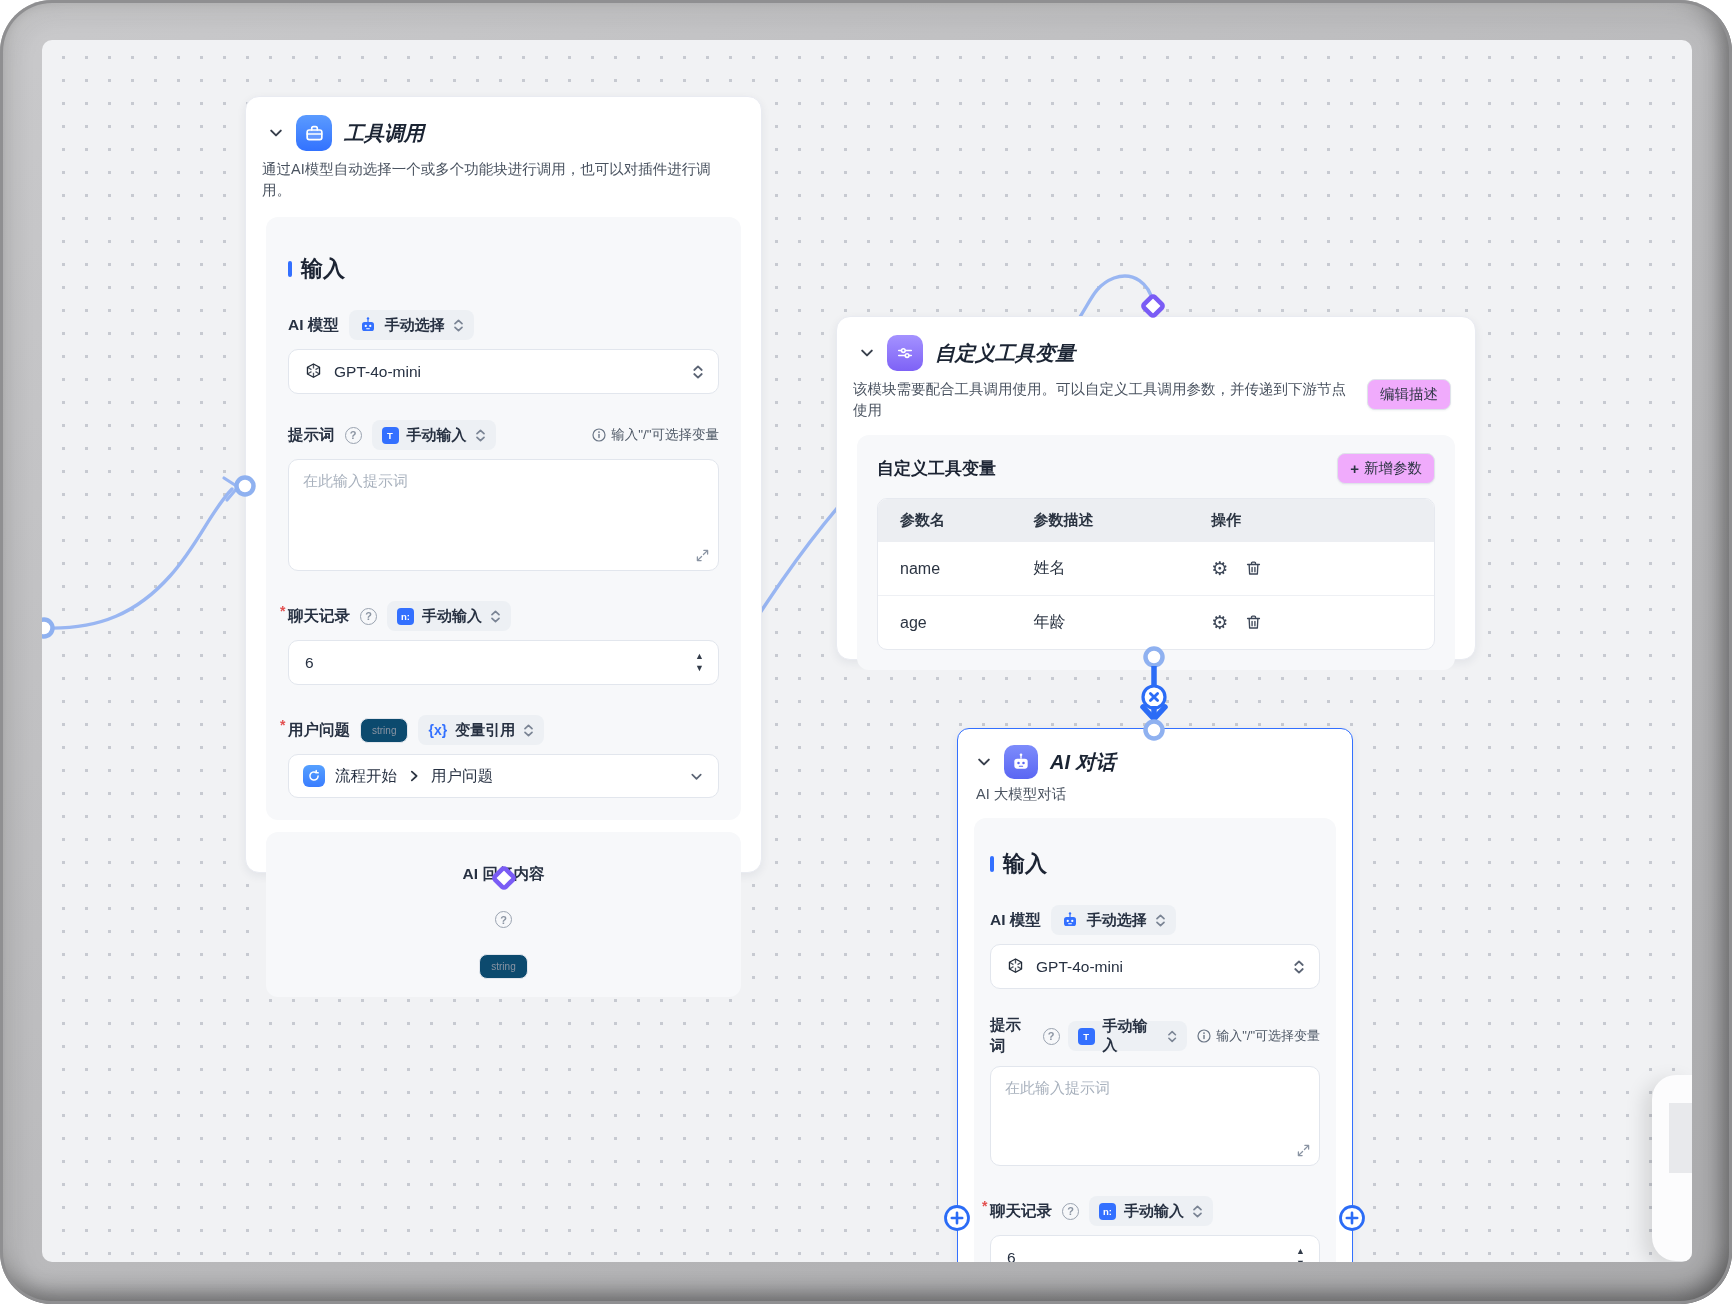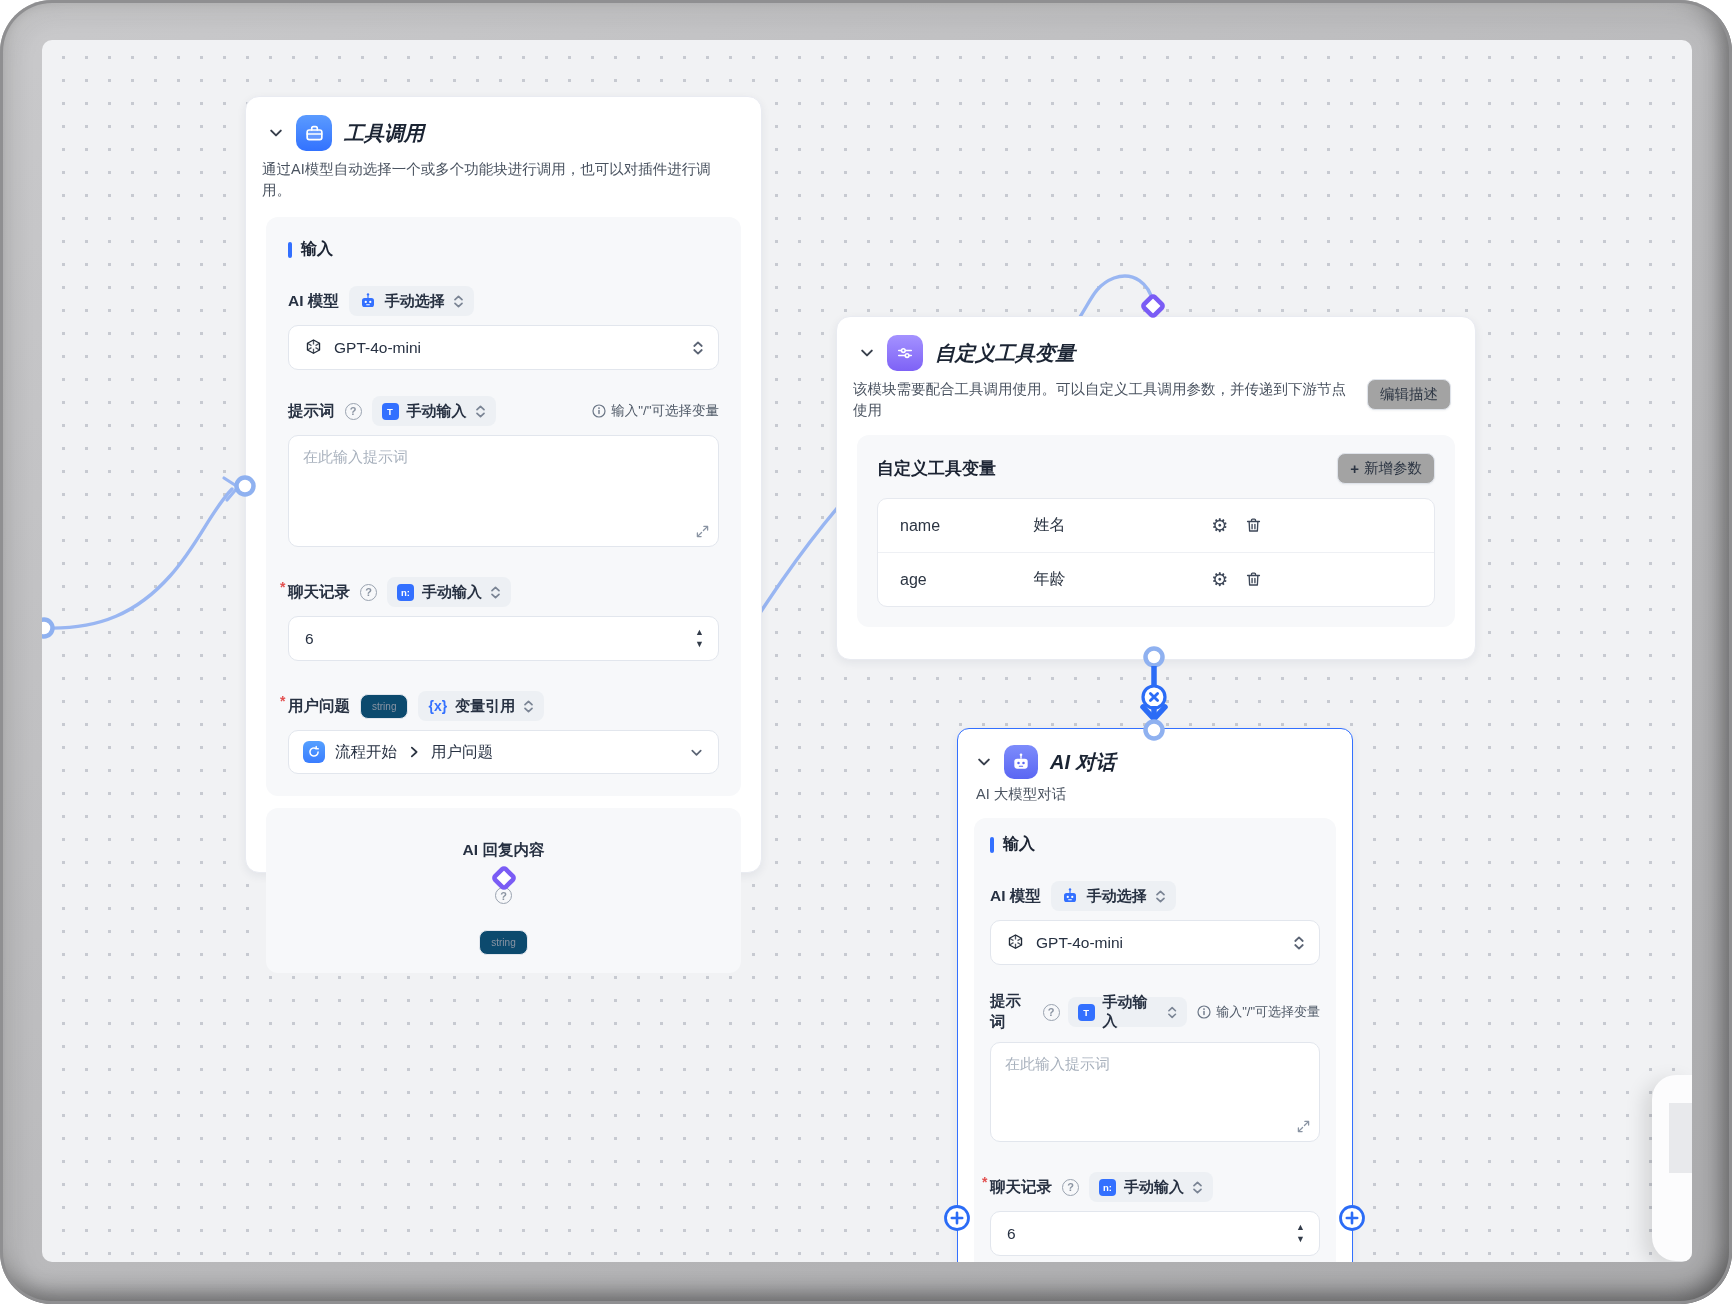--- a/index.html
+++ b/index.html
@@ -27,21 +27,21 @@
   .ic-tool{background:linear-gradient(180deg,#5b9bff,#3272ff);}
   .ic-vars{background:linear-gradient(180deg,#a492ff,#7e62f6);}
   .ic-chat{background:linear-gradient(180deg,#7d8cfb,#5a66f3);}
   .ntitle{font-size:20px;font-weight:700;color:#1b2433;font-style:italic;}
   .ndesc{padding:8px 24px 0 16px;font-size:14.5px;color:#4a5360;line-height:21px;}
   .descrow{display:flex;align-items:flex-start;gap:8px;}
   .panel{margin:16px 20px 0 20px;background:#f7f8fa;border-radius:12px;padding:22px;}
   #n2 .panel{margin:14px 20px 0 20px;padding:18px 20px 20px;}
   #n3 .panel{margin:14px 16px 0 16px;padding:16px;flex:1 1 auto;}
   .panel.out{padding:18px 22px;margin-top:12px;}
-  .sec{display:flex;align-items:center;gap:9px;font-size:16px;font-weight:700;color:#1c2433;}
+  .sec{display:flex;align-items:center;gap:9px;font-size:22px;font-weight:700;color:#1c2433;margin-top:15px;}
   .sec::before{content:"";width:4px;height:16px;border-radius:2px;background:#3370ff;}
   .row{display:flex;align-items:center;}
   .frow{margin-top:26px;gap:10px;}
   .frow.tight{margin-top:30px;}
   .label{font-size:15.5px;color:#273142;font-weight:600;}
   .req{position:relative;}
   .req::before{content:"*";color:#e25050;position:absolute;left:-8px;top:-3px;font-size:14px;}
   .badge{display:inline-flex;align-items:center;gap:8px;background:#edf0f4;border-radius:8px;
     padding:0 10px;height:30px;font-weight:600;font-size:15px;color:#273142;}
   .pill{border:1px solid #e2e6ed;border-radius:8px;background:#0c4a6e;color:#8a94a3;font-size:10px;
@@ -65,21 +65,21 @@
   .num{justify-content:space-between;}
   .num input{border:none;outline:none;font-size:15.5px;color:#273142;width:60px;background:transparent;}
   .steppers{display:flex;flex-direction:column;gap:3px;font-size:9px;color:#323b49;line-height:9px;text-align:center;}
   .steppers span{cursor:pointer;}
   .fsic{width:22px;height:22px;border-radius:6px;background:linear-gradient(180deg,#55a0ff,#3a7dff);
     display:inline-flex;align-items:center;justify-content:center;flex:0 0 auto;}
   .crumb{font-size:15.5px;color:#273142;}
   .nfoot{margin-top:auto;border-top:1px solid #edeff3;background:#fbfcfd;border-radius:0 0 14px 14px;
     height:49px;display:flex;align-items:center;justify-content:center;gap:8px;font-size:15.5px;
     font-weight:600;color:#2b3442;cursor:pointer;}
-  .btn{display:inline-flex;align-items:center;gap:5px;border:1px solid #dfe3ea;background:#a3a3a3;border-radius:8px;
+  .btn{display:inline-flex;align-items:center;gap:5px;border:1px solid #dfe3ea;background:#f0abfc;border-radius:8px;
     padding:5px 12px;font-size:14.5px;color:#2b3442;white-space:nowrap;box-shadow:0 1px 2px rgba(20,30,60,.05);cursor:pointer;}
   .p2head{display:flex;align-items:center;justify-content:space-between;}
   .p2title{font-size:17px;font-weight:700;color:#1c2433;}
   .plus{color:#2b3442;font-weight:700;font-size:15px;}
   .table{margin-top:14px;border:1px solid #e6e9ef;border-radius:10px;overflow:hidden;background:#fff;}
   .trow{display:grid;grid-template-columns:24% 32% 44%;align-items:center;}
   .thead{background:#eceef2;font-size:15px;font-weight:700;color:#2b3442;}
   .thead .cell{padding:12px 0 12px 22px;}
   .tbody .cell{padding:16px 0 16px 22px;font-size:16px;color:#2b3442;}
   .tbody .trow + .trow{border-top:1px solid #eef0f4;}
@@ -271,20 +271,25 @@
 
       <div class="panel">
         <div class="p2head">
           <span class="p2title">自定义工具变量</span>
           <button class="btn">
             <span class="plus">+</span>
             <span>新增参数</span>
           </button>
         </div>
         <div class="table">
+          <div class="trow thead">
+            <span class="cell">参数名</span>
+            <span class="cell">参数描述</span>
+            <span class="cell">操作</span>
+          </div>
           <div class="tbody">
             <div class="trow">
               <span class="cell">name</span>
               <span class="cell">姓名</span>
               <span class="ops">
                 <span class="gear">⚙</span>
                 <svg width="19" height="19" viewBox="0 0 24 24" fill="none" stroke="#3c4657" stroke-width="1.7" stroke-linecap="round" stroke-linejoin="round" style="cursor:pointer;">
                     <path d="M4.5 7h15M9.5 7V5.2A1.2 1.2 0 0 1 10.7 4h2.6a1.2 1.2 0 0 1 1.2 1.2V7M6.5 7l.6 12h9.8l.6-12M10.2 10.5v5.6M13.8 10.5v5.6"></path>
                   </svg>
               </span>

